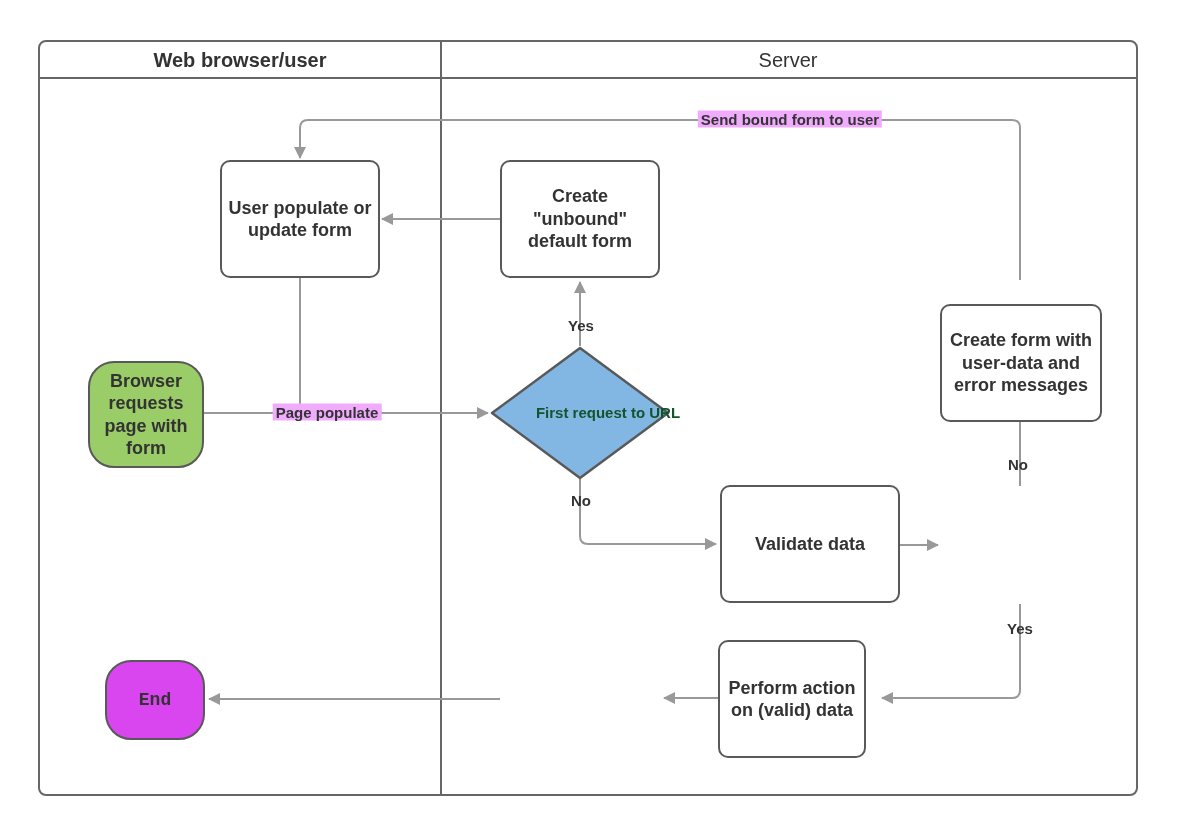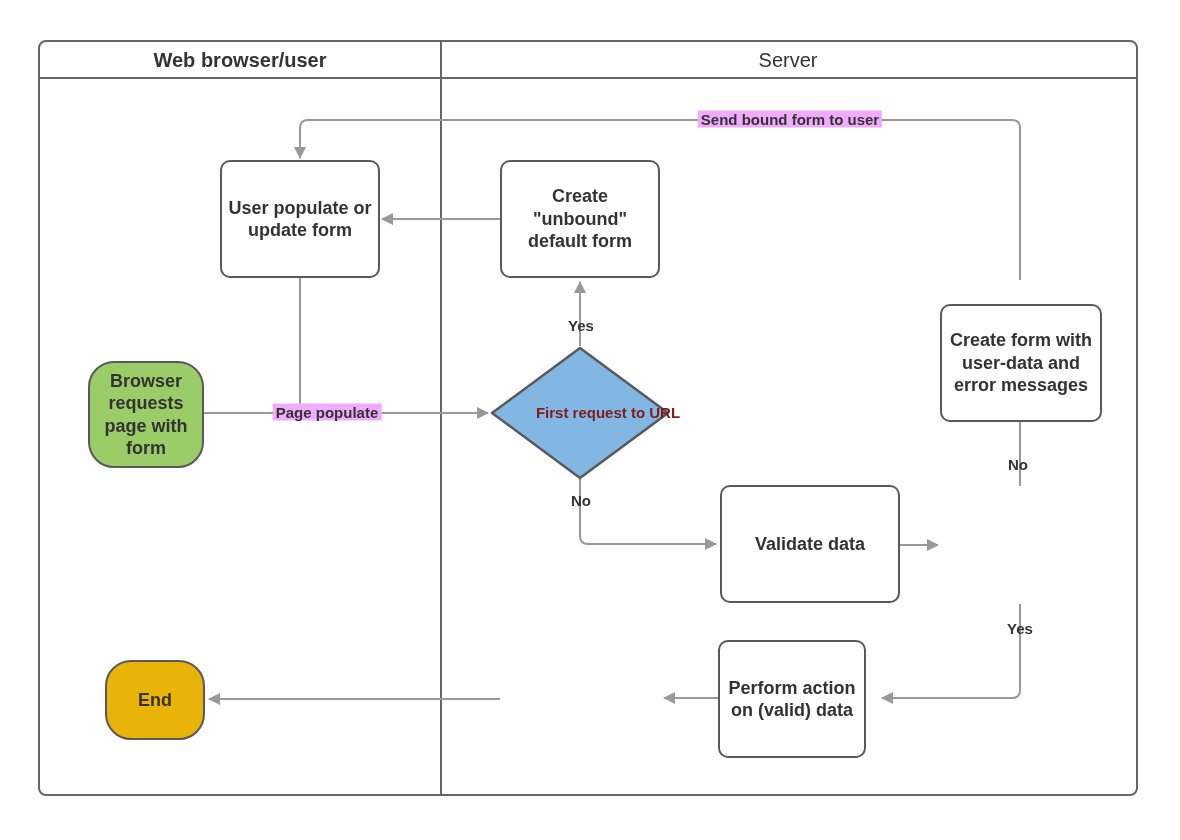--- a/index.html
+++ b/index.html
@@ -34,27 +34,27 @@
     text-align:center;font-weight:700;font-size:18px;line-height:1.25;
     box-sizing:border-box;color:#333333;
   }
   .process{
     background:#ffffff;border:2px solid #595959;border-radius:10px;padding:6px;
   }
   .terminator{
     border:2px solid #595959;border-radius:26px;padding:10px;
   }
   .terminator.start{background:#9ACD68;}
-  .terminator.end{background:#eab308;}
+  .terminator.end{background:#d946ef;font-family:Liberation Mono, monospace;}
   .diamond{position:absolute;}
   .diamond svg{position:absolute;left:0;top:0;}
   .diamond .dlabel{
     position:absolute;left:0;top:0;width:100%;height:100%;
     display:flex;align-items:center;justify-content:center;text-align:center;
-    font-weight:700;font-size:15px;line-height:1.25;color:#7f1d1d;
+    font-weight:700;font-size:15px;line-height:1.25;color:#14532d;
   }
   
   .edge-label{
     position:absolute;transform:translate(-50%,-50%);
     font-weight:700;font-size:15px;color:#333333;white-space:nowrap;
   }
   .edge-label.on-line{background:#f0abfc;padding:0 3px;}
 </style>
 </head>
 <body>

